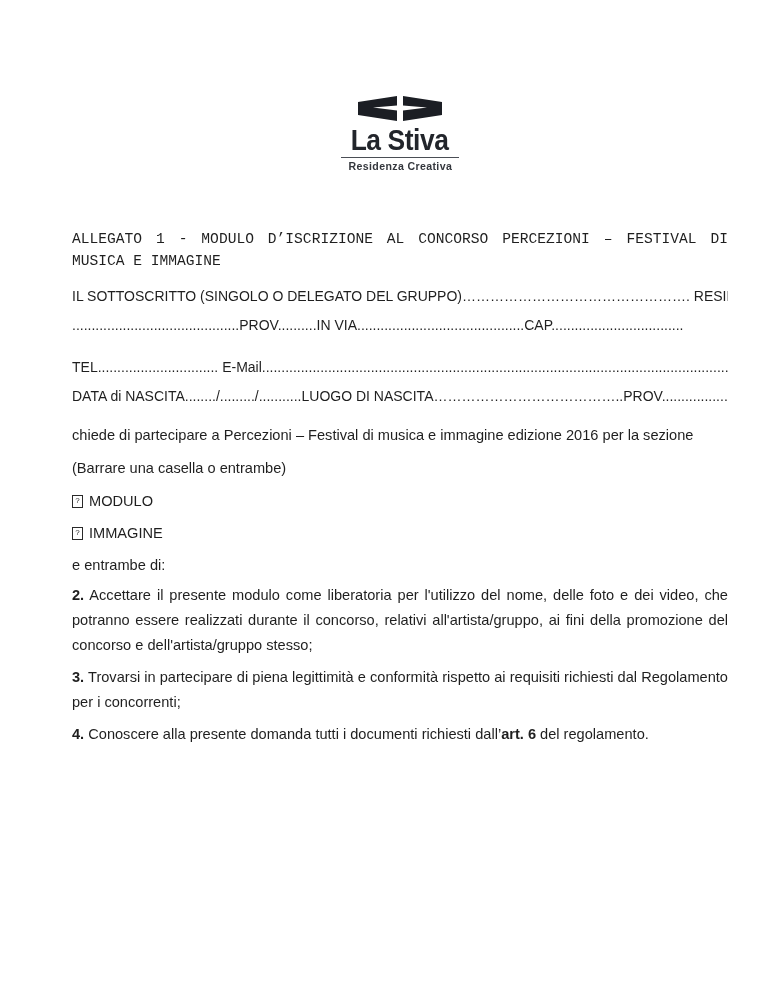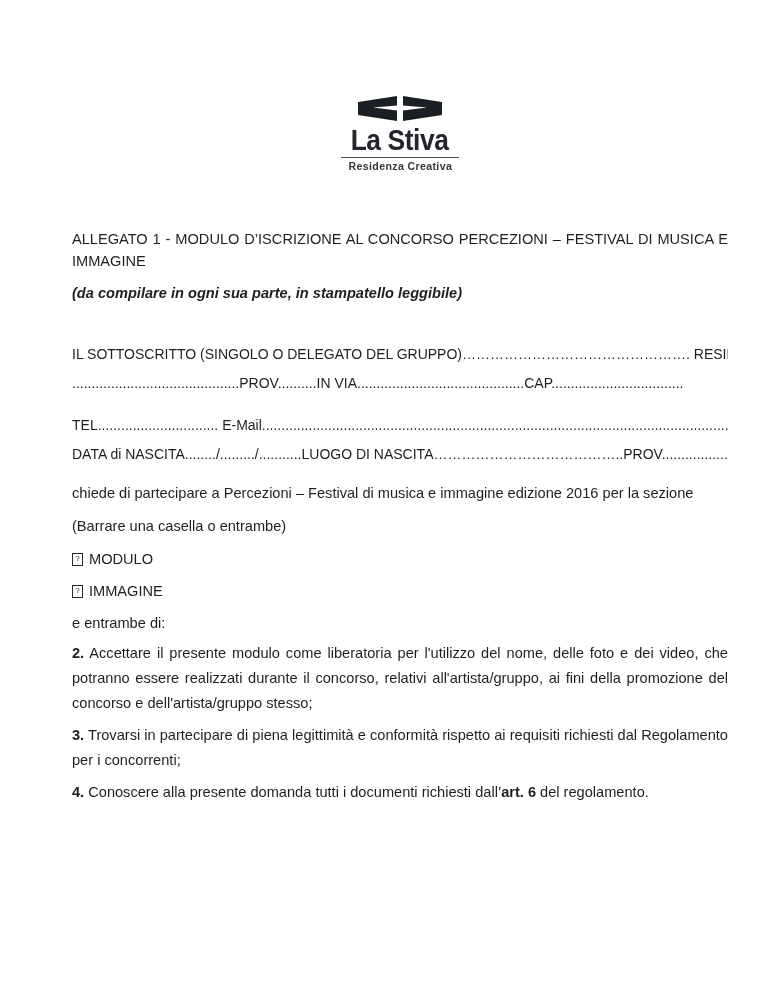--- a/index.html
+++ b/index.html
@@ -42,20 +42,21 @@
     letter-spacing:0.4px;
     transform:scaleX(0.92);
     transform-origin:center;
   }
   
   .heading{
     font-size:14.6px;
     line-height:22px;
     text-align:justify;
     margin:6px 0 10px 0;
+    font-family:Liberation Mono, monospace;
   }
   .instruction{
     font-size:14.6px;
     line-height:22px;
     font-weight:bold;
     font-style:italic;
     margin:0 0 36px 0;
   }
   .form-line{
     font-size:14px;
@@ -109,21 +110,20 @@
 
       <polygon points="46,10.5 70,12.5 46,15.5" fill="#ffffff"></polygon>
     </svg>
     <div class="logo-title">La Stiva</div>
     <div class="logo-rule"></div>
     <div class="logo-subtitle">Residenza Creativa</div>
   </div>
 
   <p class="heading">ALLEGATO 1 - MODULO D’ISCRIZIONE AL CONCORSO PERCEZIONI – FESTIVAL DI MUSICA E IMMAGINE</p>
 
-  <p class="instruction">(da compilare in ogni sua parte, in stampatello leggibile)</p>
 
   <div class="form-group">
     <div class="form-line">IL SOTTOSCRITTO (SINGOLO O DELEGATO DEL GRUPPO)…………………………………………. RESIDENTE A</div>
     <div class="form-line">...........................................PROV..........IN VIA...........................................CAP..................................</div>
   </div>
   <div class="form-group">
     <div class="form-line">TEL............................... E-Mail............................................................................................................................</div>
     <div class="form-line">DATA di NASCITA......../........./...........LUOGO DI NASCITA…………………………………..PROV.......................</div>
   </div>
 

